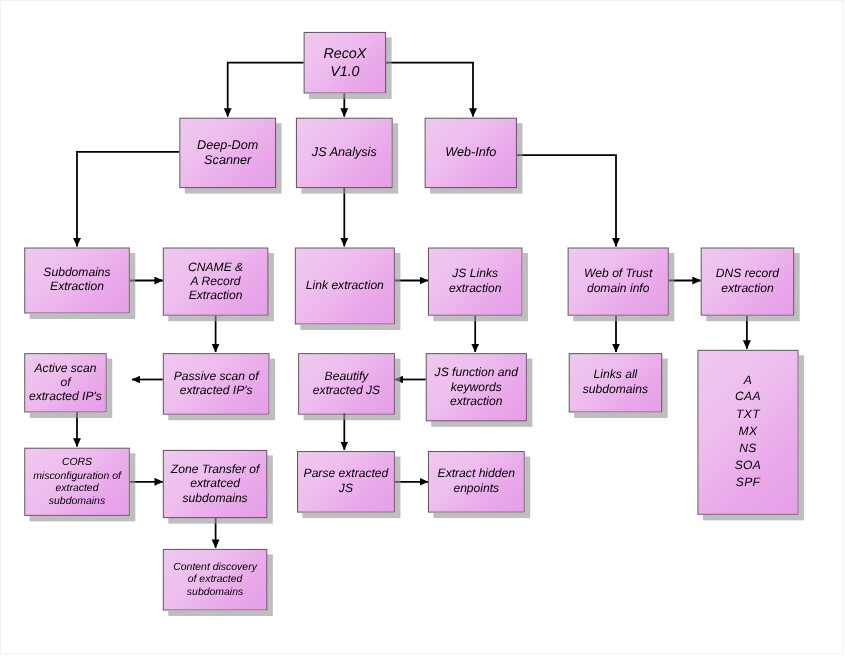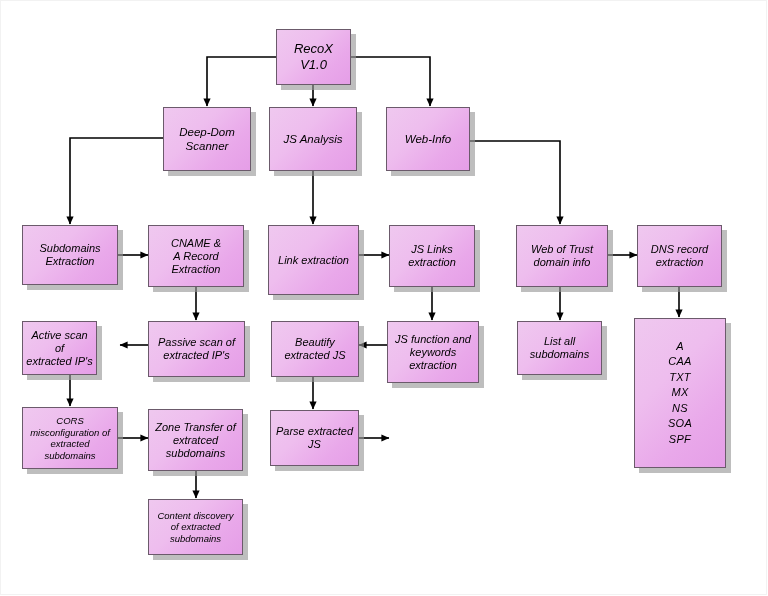--- a/index.html
+++ b/index.html
@@ -150,37 +150,39 @@
 
   <div class="node" style="left:22px; top:321px; width:75px; height:54px;">Active scan of
 extracted IP's</div>
   <div class="node" style="left:148px; top:321px; width:97px; height:56px;">Passive scan of
 extracted IP's</div>
   <div class="node" style="left:271px; top:321px; width:88px; height:56px;">Beautify
 extracted JS</div>
   <div class="node" style="left:387px; top:321px; width:92px; height:62px;">JS function and
 keywords
 extraction</div>
-  <div class="node" style="left:517px; top:321px; width:85px; height:54px;">List all
+  <div class="node" style="left:517px; top:321px; width:85px; height:54px;">Links all
 subdomains</div>
   <div class="node records" style="left:634px; top:318px; width:92px; height:150px;">A
 CAA
 TXT
 MX
 NS
 SOA
 SPF</div>
 
   <div class="node small-text" style="left:22px; top:407px; width:96px; height:62px;">CORS
 misconfiguration of
 extracted
 subdomains</div>
   <div class="node" style="left:148px; top:409px; width:95px; height:62px;">Zone Transfer of
 extratced
 subdomains</div>
   <div class="node" style="left:270px; top:410px; width:89px; height:56px;">Parse extracted
 JS</div>
+  <div class="node" style="left:389px; top:410px; width:88px; height:56px;">Extract hidden
+enpoints</div>
 
   <div class="node small-text" style="left:148px; top:499px; width:95px; height:56px;">Content discovery
 of extracted
 subdomains</div>
 
 </div>
 
 </body></html>

